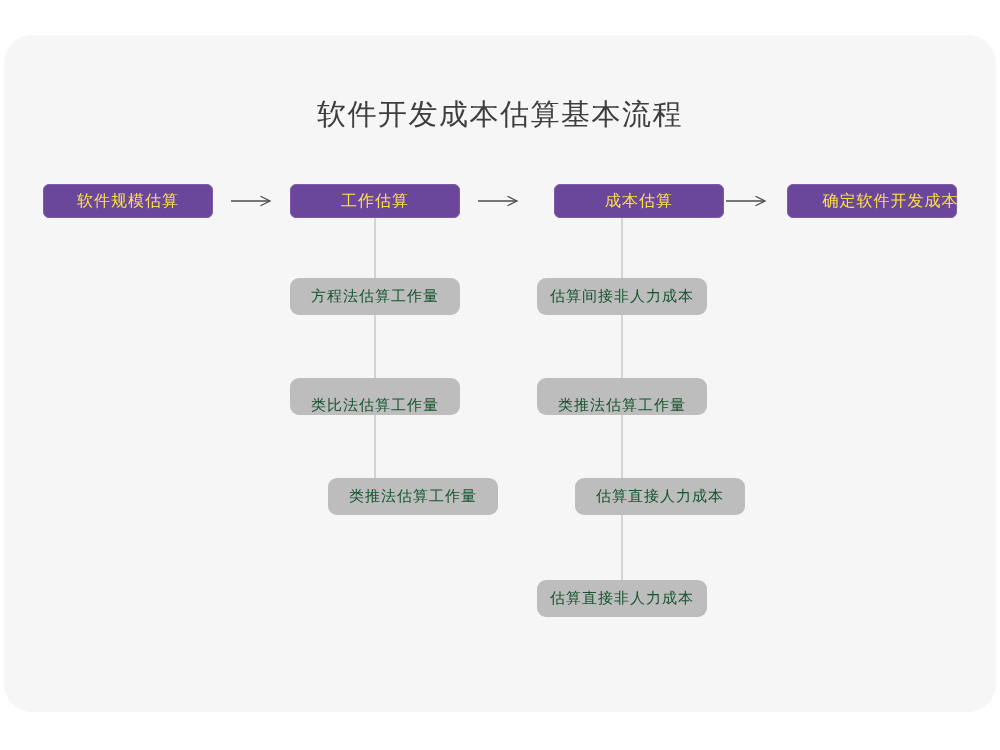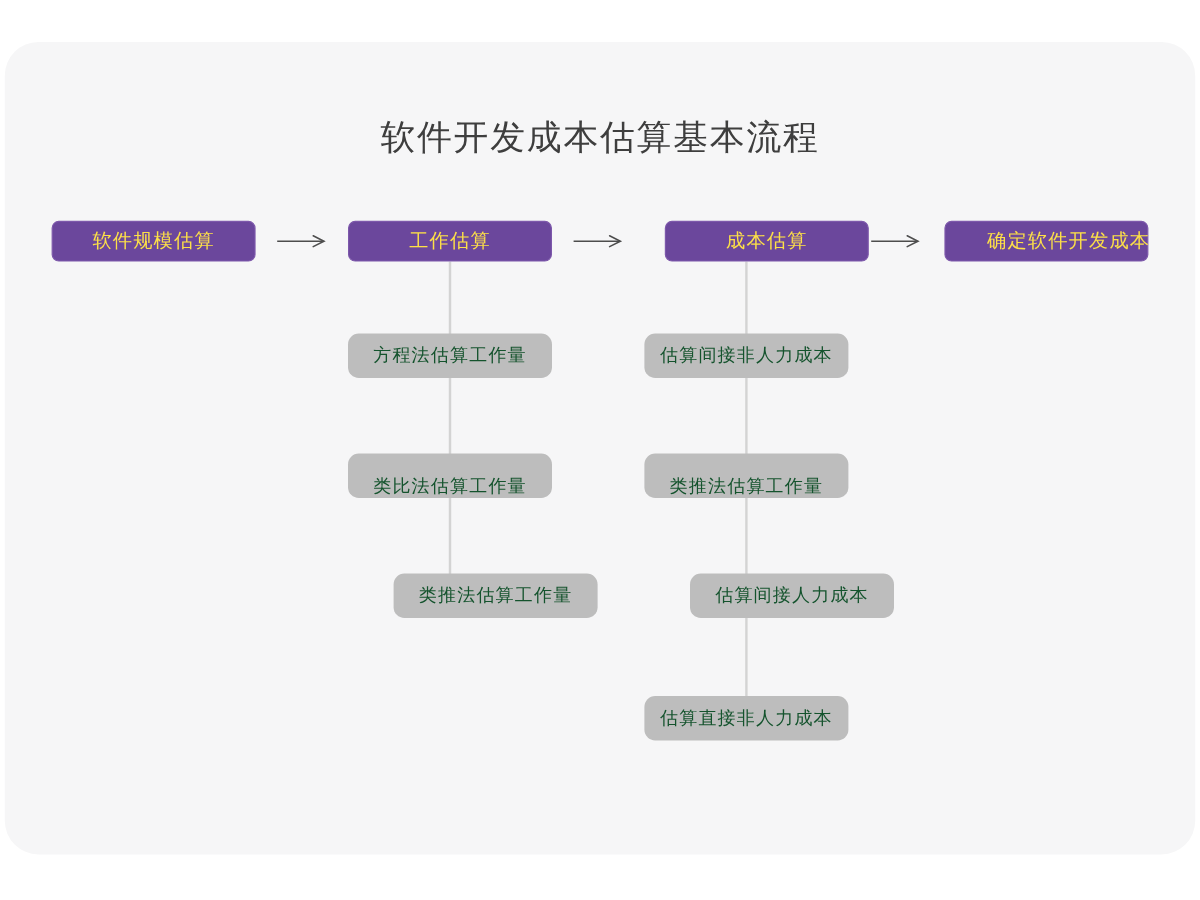--- a/index.html
+++ b/index.html
@@ -131,17 +131,17 @@
   <span>类推法估算工作量</span>
 </div>
 
 <div class="node secondary col-cost row-1">
   <span>估算间接非人力成本</span>
 </div>
 <div class="node secondary col-cost row-2">
   <span>类推法估算工作量</span>
 </div>
 <div class="node secondary col-cost row-3">
-  <span>估算间接人力成本</span>
+  <span>估算直接人力成本</span>
 </div>
 <div class="node secondary col-cost row-4">
   <span>估算直接非人力成本</span>
 </div>
 
 </body></html>

